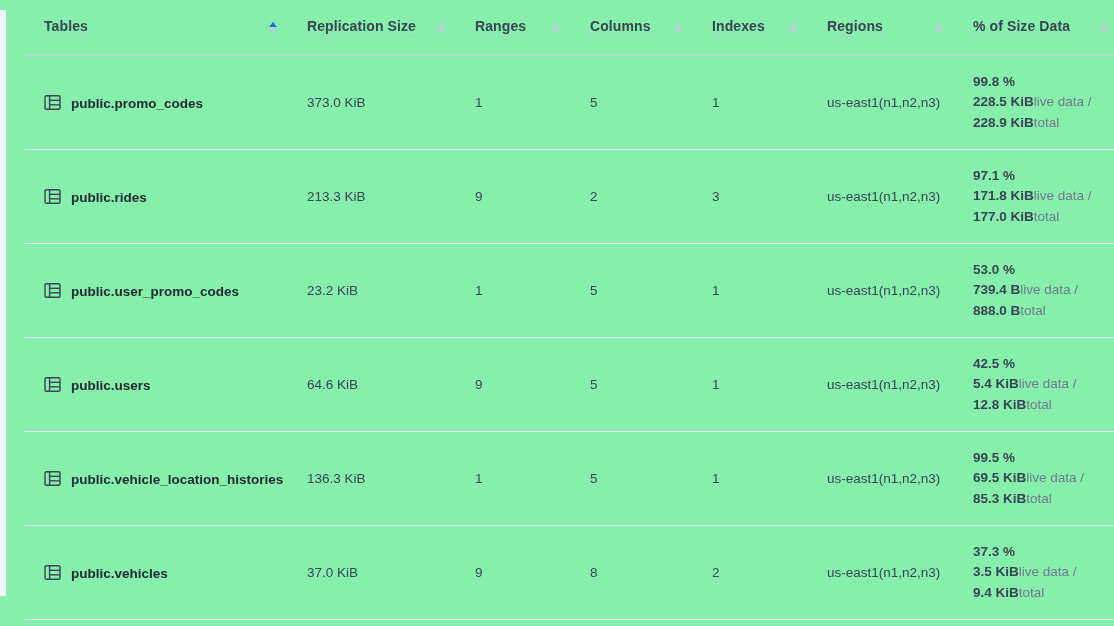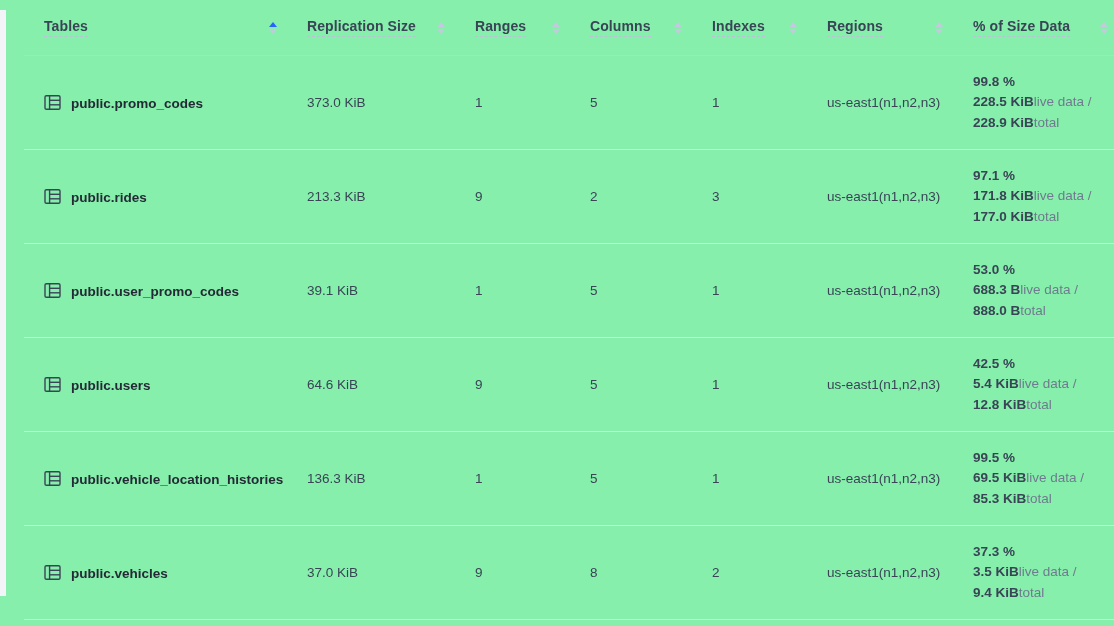--- a/index.html
+++ b/index.html
@@ -175,28 +175,28 @@
               <svg width="17" height="17" viewBox="0 0 17 17" fill="none" xmlns="http://www.w3.org/2000/svg">
                   <rect x="1" y="1.7" width="15" height="13.6" rx="1.4" stroke="#394455" stroke-width="1.4"></rect>
                   <line x1="5.6" y1="1.7" x2="5.6" y2="15.3" stroke="#394455" stroke-width="1.4"></line>
                   <line x1="5.6" y1="6.3" x2="16" y2="6.3" stroke="#394455" stroke-width="1.4"></line>
                   <line x1="5.6" y1="10.8" x2="16" y2="10.8" stroke="#394455" stroke-width="1.4"></line>
                 </svg>
             </span>
             <a class="tname">public.user_promo_codes</a>
           </div>
         </td>
-        <td>39.1 KiB</td>
+        <td>23.2 KiB</td>
         <td>1</td>
         <td>5</td>
         <td>1</td>
         <td>us-east1(n1,n2,n3)</td>
         <td class="td-live">
           <div class="pct">53.0 %</div>
-          <div><span class="strong">688.3 B</span><span class="muted">live data /</span></div>
+          <div><span class="strong">739.4 B</span><span class="muted">live data /</span></div>
           <div><span class="strong">888.0 B</span><span class="muted">total</span></div>
         </td>
       </tr>
 
       <tr>
         <td class="first">
           <div class="name-wrap">
             <span class="row-icon">
               <svg width="17" height="17" viewBox="0 0 17 17" fill="none" xmlns="http://www.w3.org/2000/svg">
                   <rect x="1" y="1.7" width="15" height="13.6" rx="1.4" stroke="#394455" stroke-width="1.4"></rect>

